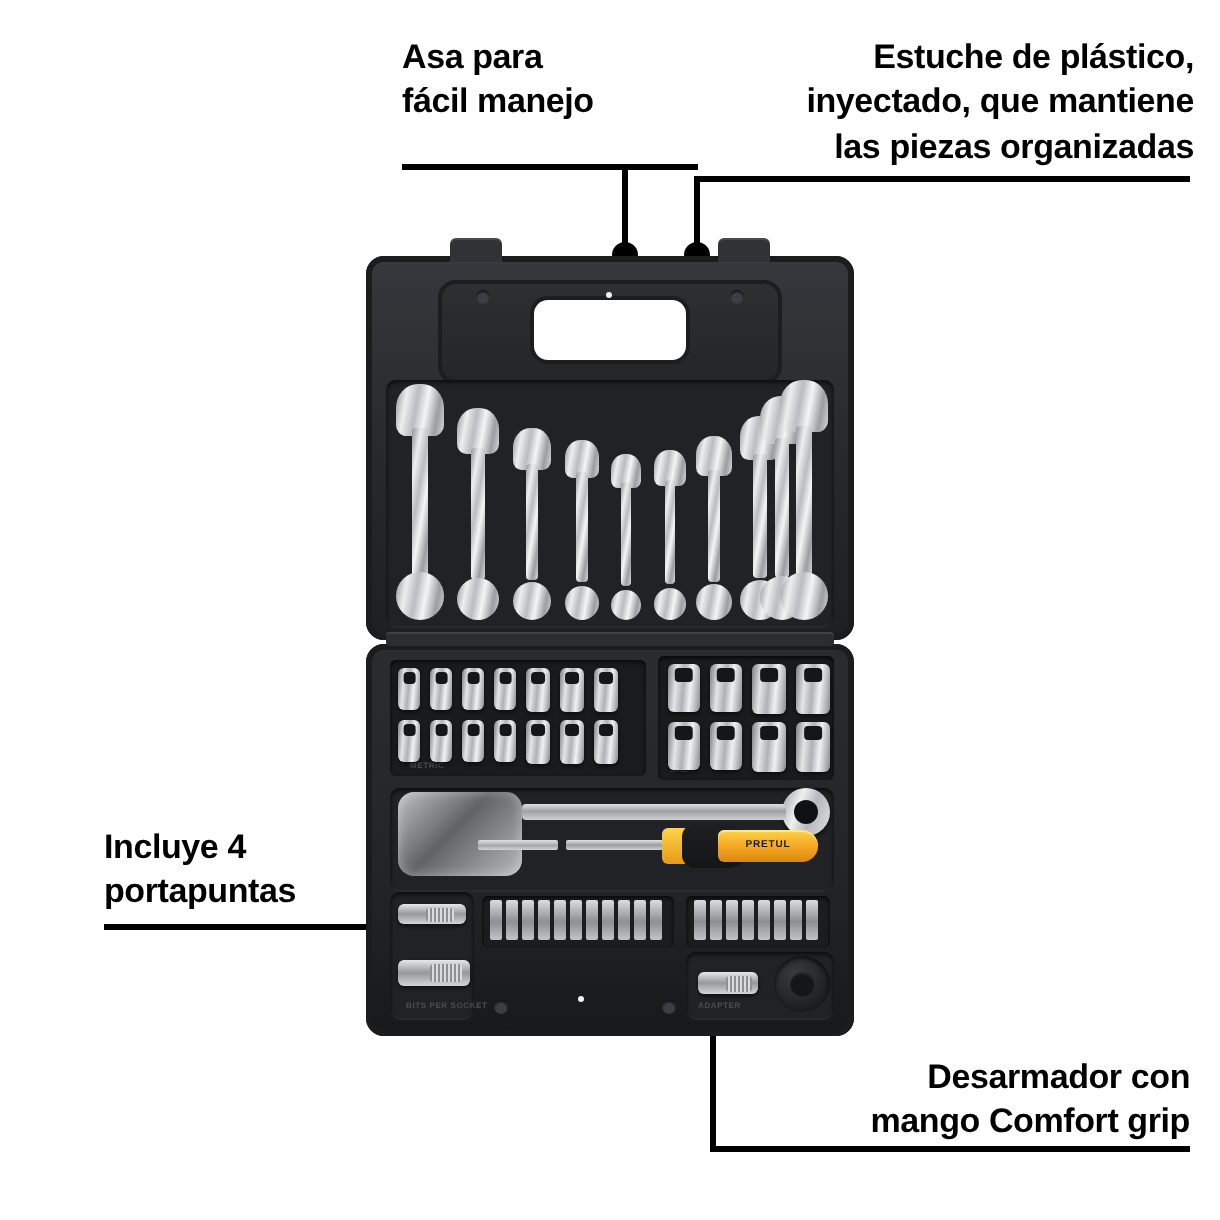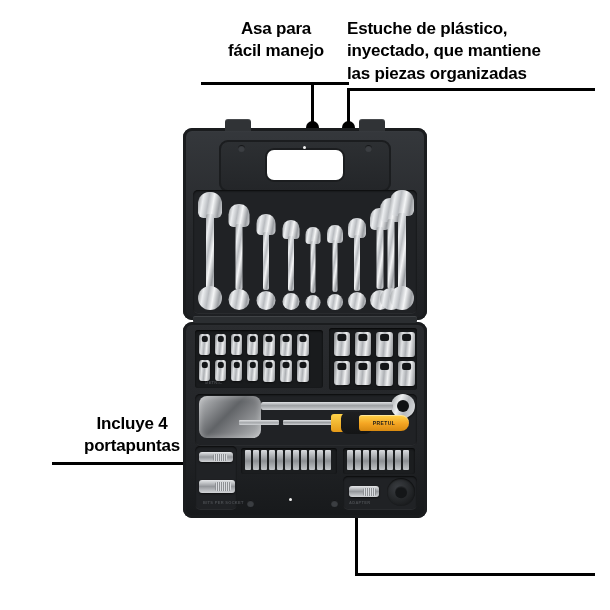--- a/index.html
+++ b/index.html
@@ -26,22 +26,22 @@
   .callout {
     position: absolute;
     font-family: "Liberation Sans", sans-serif;
     font-weight: bold;
     font-size: 17px;
     line-height: 1.32;
     color: #000000;
     letter-spacing: -0.2px;
     white-space: pre-line;
   }
-  .callout.left  { text-align: center; }
-  .callout.center{ text-align: left; }
+  .callout.left  { text-align: left; }
+  .callout.center{ text-align: right; }
 
   
   .rule {
     position: absolute;
     background: #000000;
   }
   .dot {
     position: absolute;
     background: #000000;
     border-radius: 50%;
@@ -351,20 +351,22 @@
   <div class="callout left" style="left:201px; top:18px; width:150px;">Asa para
 fácil manejo</div>
 
   <div class="callout center" style="left:347px; top:18px; width:250px;">Estuche de plástico,
 inyectado, que mantiene
 las piezas organizadas</div>
 
   <div class="callout left" style="left:52px; top:413px; width:160px;">Incluye 4
 portapuntas</div>
 
+  <div class="callout center" style="left:355px; top:528px; width:240px;">Desarmador con
+mango Comfort grip</div>
 
   <div class="rule" style="left:201px; top:82px; width:148px; height:3px;"></div>
   <div class="rule" style="left:311px; top:82px; width:3px; height:44px;"></div>
   <div class="dot" style="left:306px; top:121px; width:13px; height:13px;"></div>
 
   <div class="rule" style="left:347px; top:88px; width:248px; height:3px;"></div>
   <div class="rule" style="left:347px; top:88px; width:3px; height:38px;"></div>
   <div class="dot" style="left:342px; top:121px; width:13px; height:13px;"></div>
 
   <div class="rule" style="left:52px; top:462px; width:228px; height:3px;"></div>

